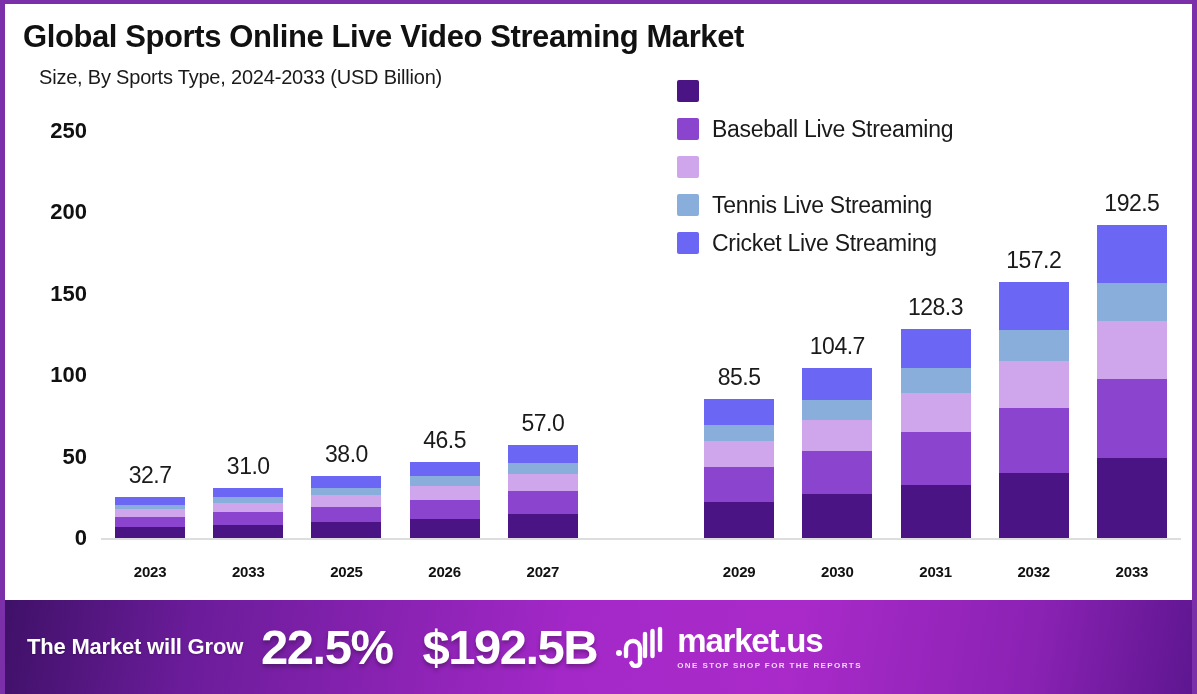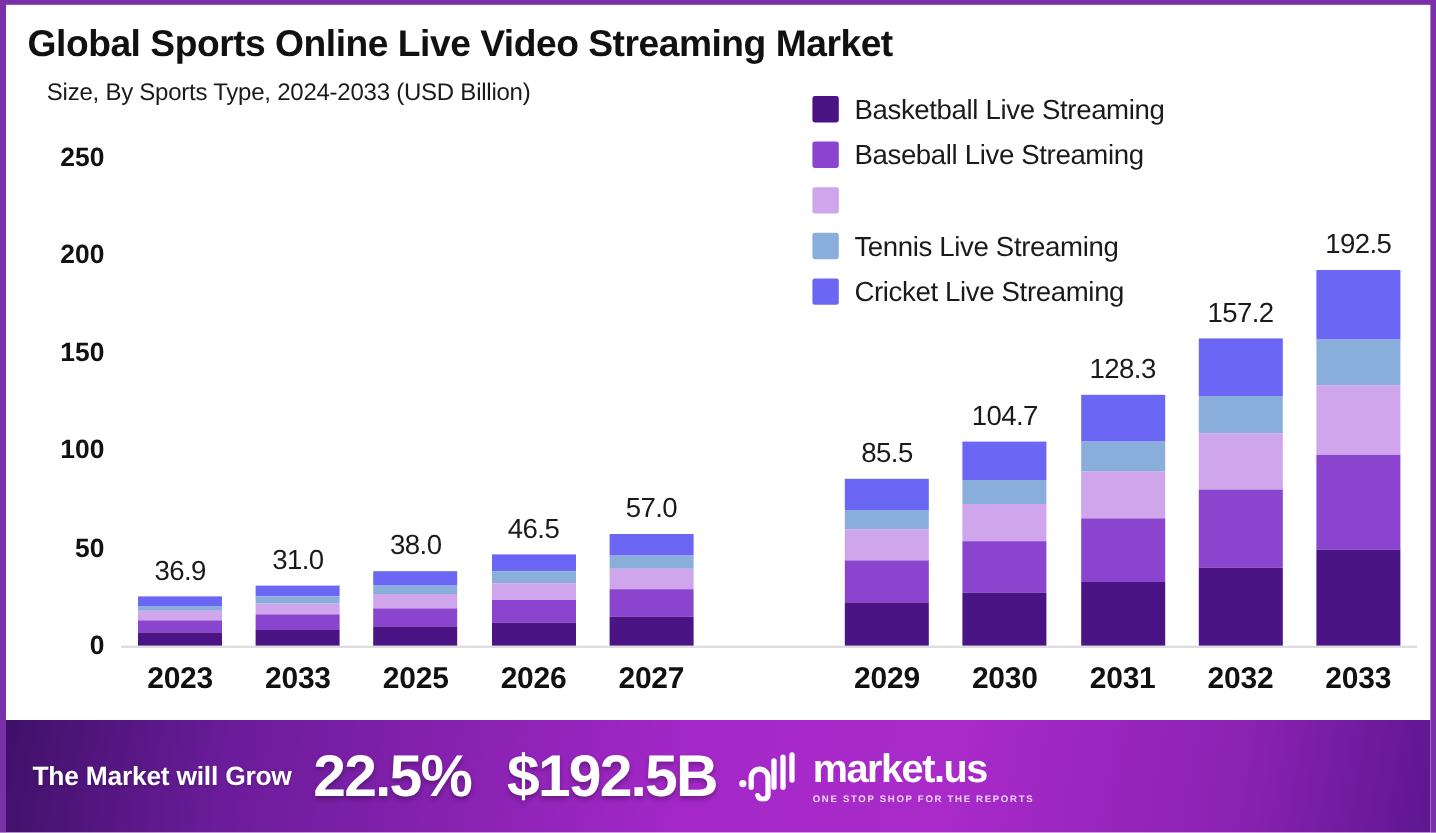--- a/index.html
+++ b/index.html
@@ -141,21 +141,21 @@
     color: #1a1a1a;
     letter-spacing: -0.5px;
     white-space: nowrap;
   }
 
   .x-label {
     position: absolute;
     left: 50%;
     transform: translateX(-50%);
     bottom: 24px;
-    font-size: 25px;
+    font-size: 15px;
     font-weight: bold;
     color: #111111;
     letter-spacing: -0.2px;
     white-space: nowrap;
   }
 
   
   .banner {
     position: absolute;
     left: 0;
@@ -224,21 +224,20 @@
 <div id="infographic">
 
   <div class="header">
     <div class="chart-title">Global Sports Online Live Video Streaming Market</div>
     <div class="chart-subtitle">Size, By Sports Type, 2024-2033 (USD Billion)</div>
   </div>
 
   <div class="legend" id="legend">
       <div class="legend-item">
         <span class="legend-swatch" style="background: rgb(75, 20, 132);"></span>
-        <span class="legend-label">Basketball Live Streaming</span>
       </div>
       <div class="legend-item">
         <span class="legend-swatch" style="background: rgb(138, 68, 206);"></span>
         <span class="legend-label">Baseball Live Streaming</span>
       </div>
       <div class="legend-item">
         <span class="legend-swatch" style="background: rgb(207, 166, 236);"></span>
       </div>
       <div class="legend-item">
         <span class="legend-swatch" style="background: rgb(138, 174, 220);"></span>
@@ -262,21 +261,21 @@
     <div class="baseline"></div>
     <div class="bars" id="bars">
         <div class="bar-group" style="left: 0px; width: 98.1818px;">
           <div class="bar-stack">
             <div class="bar-seg" title="Basketball Live Streaming 2023: 6.5" style="height: 10.582px; background: rgb(75, 20, 132);"></div>
             <div class="bar-seg" title="Football Live Streaming 2023: 6.4" style="height: 10.4192px; background: rgb(138, 68, 206);"></div>
             <div class="bar-seg" title="Baseball Live Streaming 2023: 4.7" style="height: 7.6516px; background: rgb(207, 166, 236);"></div>
             <div class="bar-seg" title="Tennis Live Streaming 2023: 3" style="height: 4.884px; background: rgb(138, 174, 220);"></div>
             <div class="bar-seg" title="Cricket Live Streaming 2023: 4.7" style="height: 7.6516px; background: rgb(108, 102, 245);"></div>
           </div>
-          <div class="bar-total" style="bottom: 115.188px;">36.9</div>
+          <div class="bar-total" style="bottom: 115.188px;">32.7</div>
           <div class="x-label">2023</div>
         </div>
         <div class="bar-group" style="left: 98.1818px; width: 98.1818px;">
           <div class="bar-stack">
             <div class="bar-seg" title="Basketball Live Streaming 2024: 7.9" style="height: 12.8612px; background: rgb(75, 20, 132);"></div>
             <div class="bar-seg" title="Football Live Streaming 2024: 7.8" style="height: 12.6984px; background: rgb(138, 68, 206);"></div>
             <div class="bar-seg" title="Baseball Live Streaming 2024: 5.7" style="height: 9.2796px; background: rgb(207, 166, 236);"></div>
             <div class="bar-seg" title="Tennis Live Streaming 2024: 3.7" style="height: 6.0236px; background: rgb(138, 174, 220);"></div>
             <div class="bar-seg" title="Cricket Live Streaming 2024: 5.9" style="height: 9.6052px; background: rgb(108, 102, 245);"></div>
           </div>

